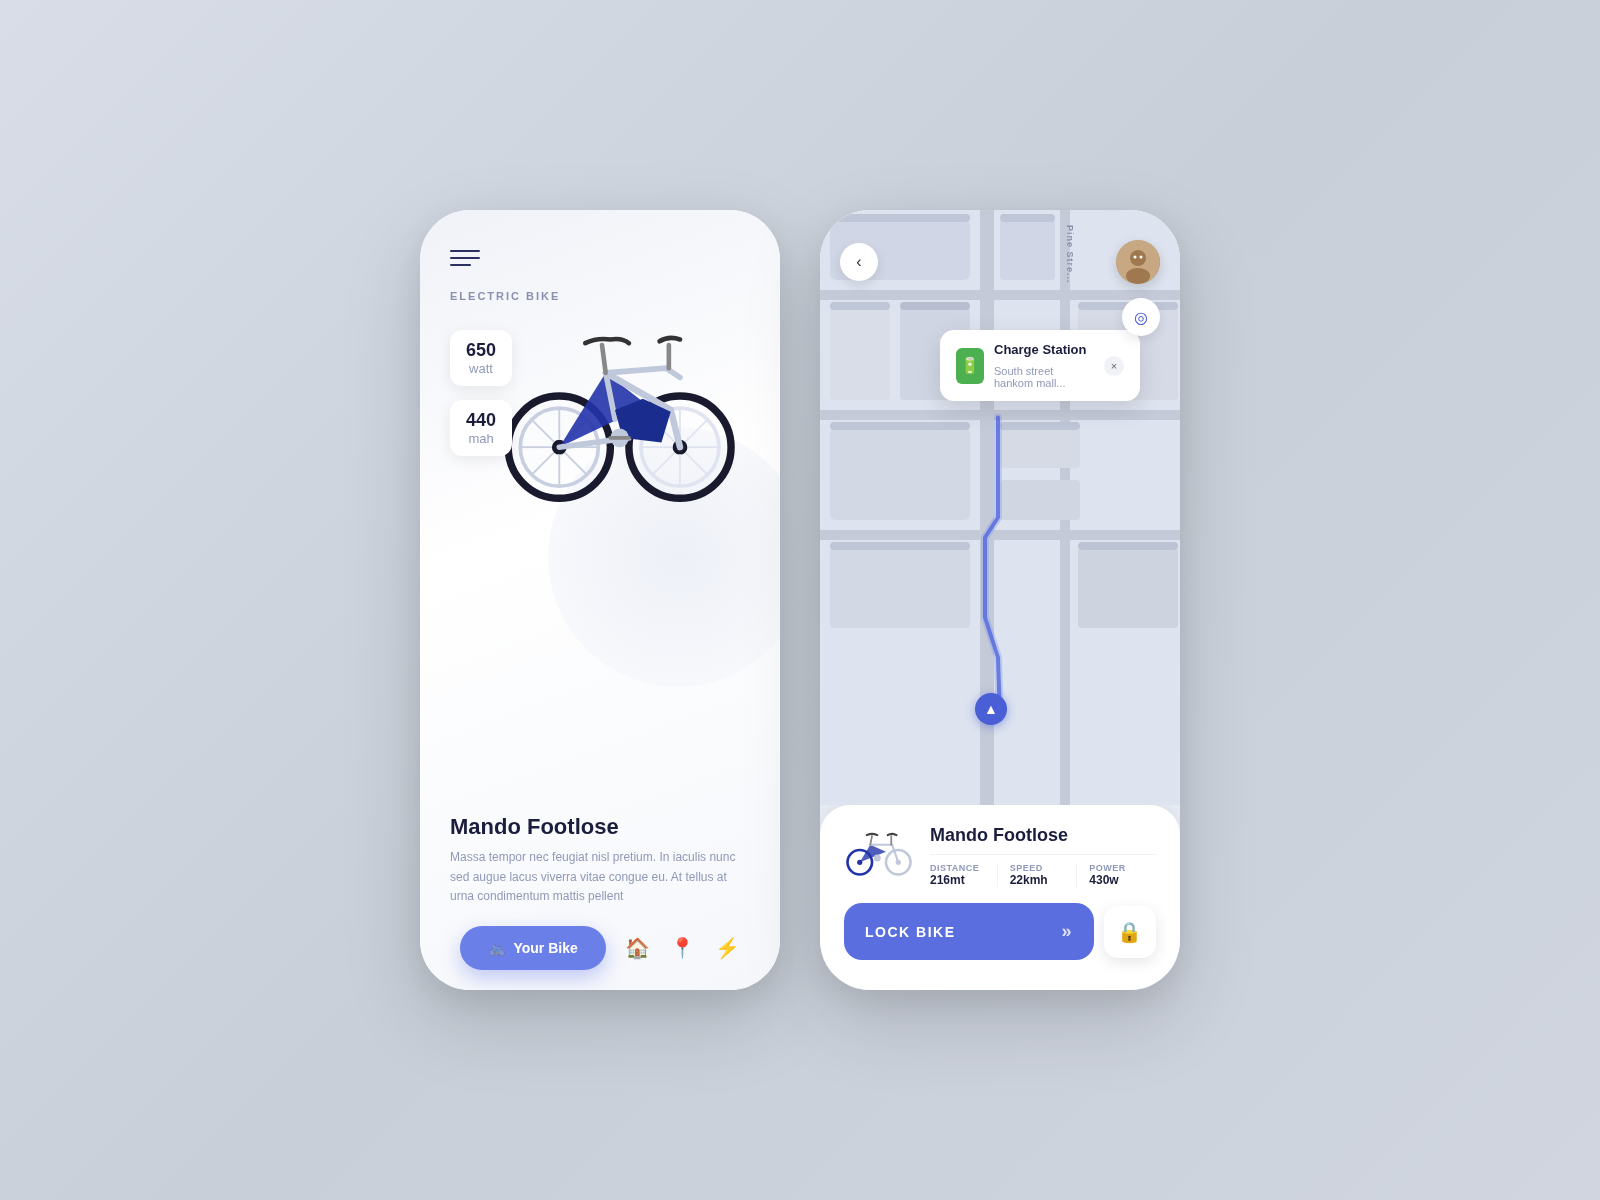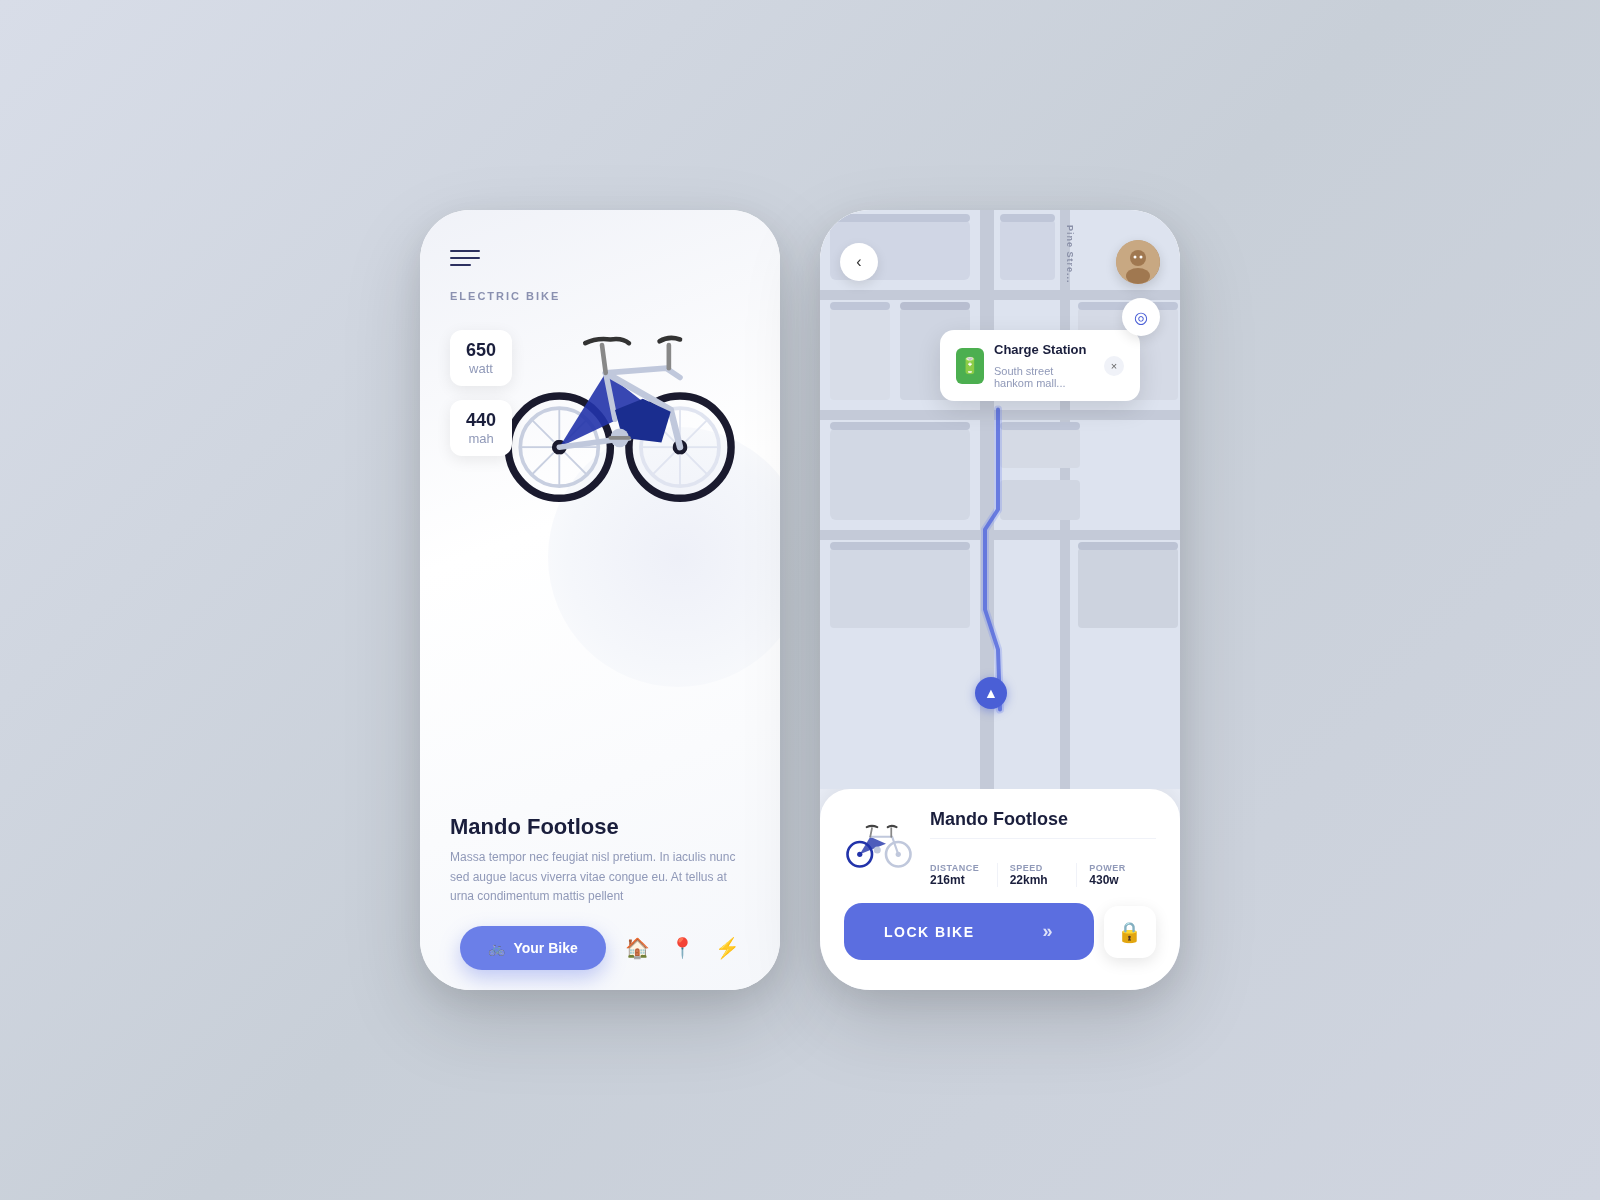--- a/index.html
+++ b/index.html
@@ -364,21 +364,20 @@
     .stats-row {
       display: flex;
       gap: 0;
       border-top: 1px solid #f0f2f8;
       padding-top: 8px;
     }
 
     .stat-item {
       flex: 1;
       padding-right: 12px;
-      margin-top: 16px;
     }
 
     .stat-item + .stat-item {
       border-left: 1px solid #f0f2f8;
       padding-left: 12px;
     }
 
     .stat-key {
       font-size: 9px;
       font-weight: 700;
@@ -397,21 +396,21 @@
       display: flex;
       gap: 10px;
       align-items: center;
     }
 
     .lock-btn {
       flex: 1;
       background: #5b6ee0;
       border: none;
       border-radius: 18px;
-      padding: 18px 40px;
+      padding: 18px 21px;
       color: white;
       font-size: 14px;
       font-weight: 700;
       letter-spacing: 1.5px;
       cursor: pointer;
       text-align: left;
       display: flex;
       align-items: center;
       justify-content: space-between;
     }

